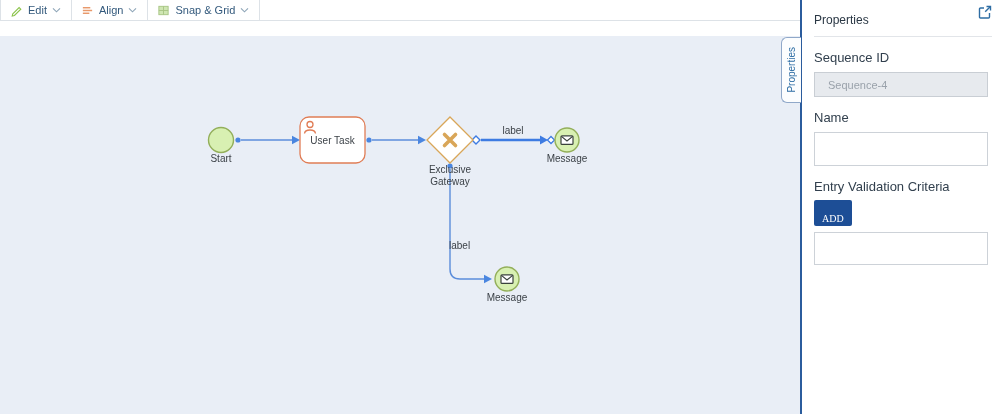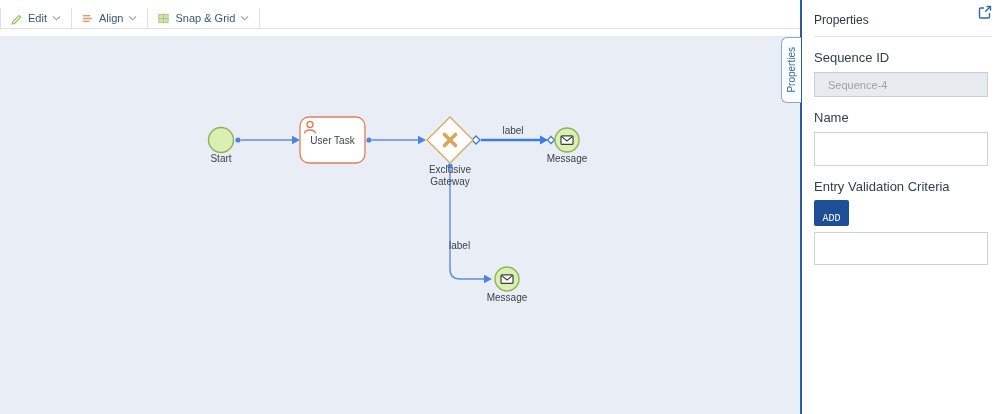--- a/index.html
+++ b/index.html
@@ -1,21 +1,21 @@
 <!DOCTYPE html>
 <html><head>
 <meta charset="utf-8">
 <style>
   * { margin:0; padding:0; box-sizing:border-box; }
   html,body { width:1000px; height:414px; overflow:hidden; background:#fff;
               font-family:"Liberation Sans", sans-serif; }
   .app { position:relative; width:1000px; height:414px; }
 
   
-  .toolbar { position:absolute; top:8px; left:0; width:800px; height:27px; background:#fff; }
+  .toolbar { position:absolute; top:0; left:0; width:800px; height:27px; background:#fff; }
   .toolbar-row { display:flex; height:21px; border-bottom:1px solid #dde2e7; border-left:1px solid #dde2e7; }
   .tb-btn { display:flex; align-items:center; gap:5px; padding:0 10px 0 9px;
             border-right:1px solid #dde2e7; background:#fff; cursor:pointer; height:20px; }
   .tb-btn .lbl { font-size:11px; color:#33597c; white-space:nowrap; }
   .tb-btn svg { display:block; }
 
   
   .canvas { position:absolute; top:36px; left:0; width:800px; height:387px; background:#e9eef6; }
   .canvas svg { display:block; }
   .node-label { font-size:10px; fill:#3c4248; }
@@ -32,21 +32,21 @@
   .fld-input { display:block; margin:7px 12px 0 12px; width:174px; height:25px;
                border:1px solid #cdd2d8; background:#fff; font-size:11px; padding:0 13px;
                color:#3c4248; font-family:"Liberation Sans", sans-serif; }
   .fld-input.disabled { background:#e7eaee; color:#9aa2ab; border-color:#c9ced4; }
   .fld-input.tall { height:34px; }
   .fld-textarea { display:block; margin:6px 12px 0 12px; width:174px; height:33px;
                   border:1px solid #cdd2d8; background:#fff; resize:none;
                   font-family:"Liberation Sans", sans-serif; font-size:11px; padding:4px 8px; color:#3c4248; }
   .add-btn { display:inline-block; margin:6px 0 0 12px; min-width:35px; height:21px; padding:13px 8px;
              background:#1d4e96; color:#fff; border:none; border-radius:2px; font-size:10px;
-             cursor:pointer; font-family:Liberation Mono, monospace; }
+             cursor:pointer; font-family:Liberation Serif, serif; }
 
   
   .side-tab { position:absolute; top:37px; left:781px; width:20px; height:66px;
               background:#fcfdfe; border:1px solid #90a8c9; border-right:none;
               border-radius:6px 0 0 6px; display:flex; align-items:center; justify-content:center;
               cursor:pointer; z-index:3; }
   .side-tab span { writing-mode:vertical-rl; transform:rotate(180deg); font-size:10px; color:#2e6da4; }
 </style>
 </head>
 <body>

